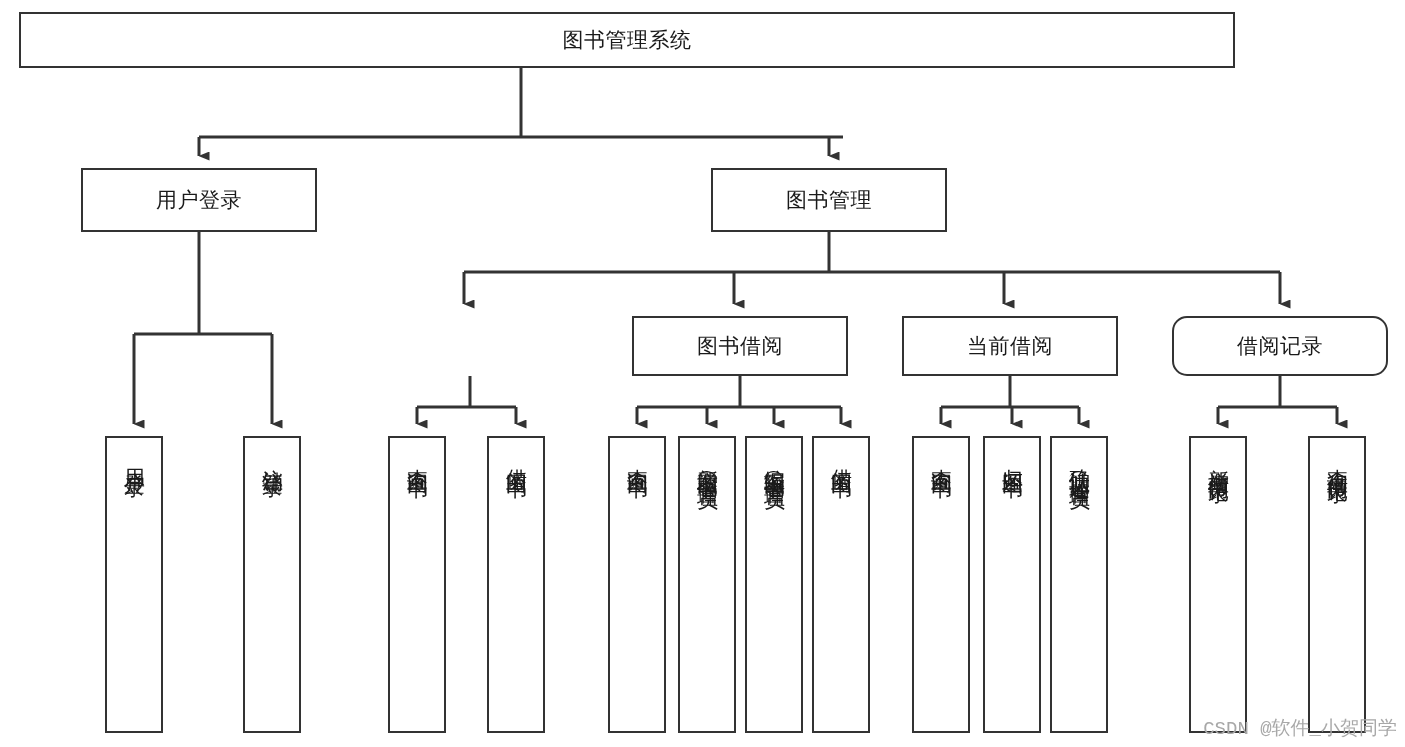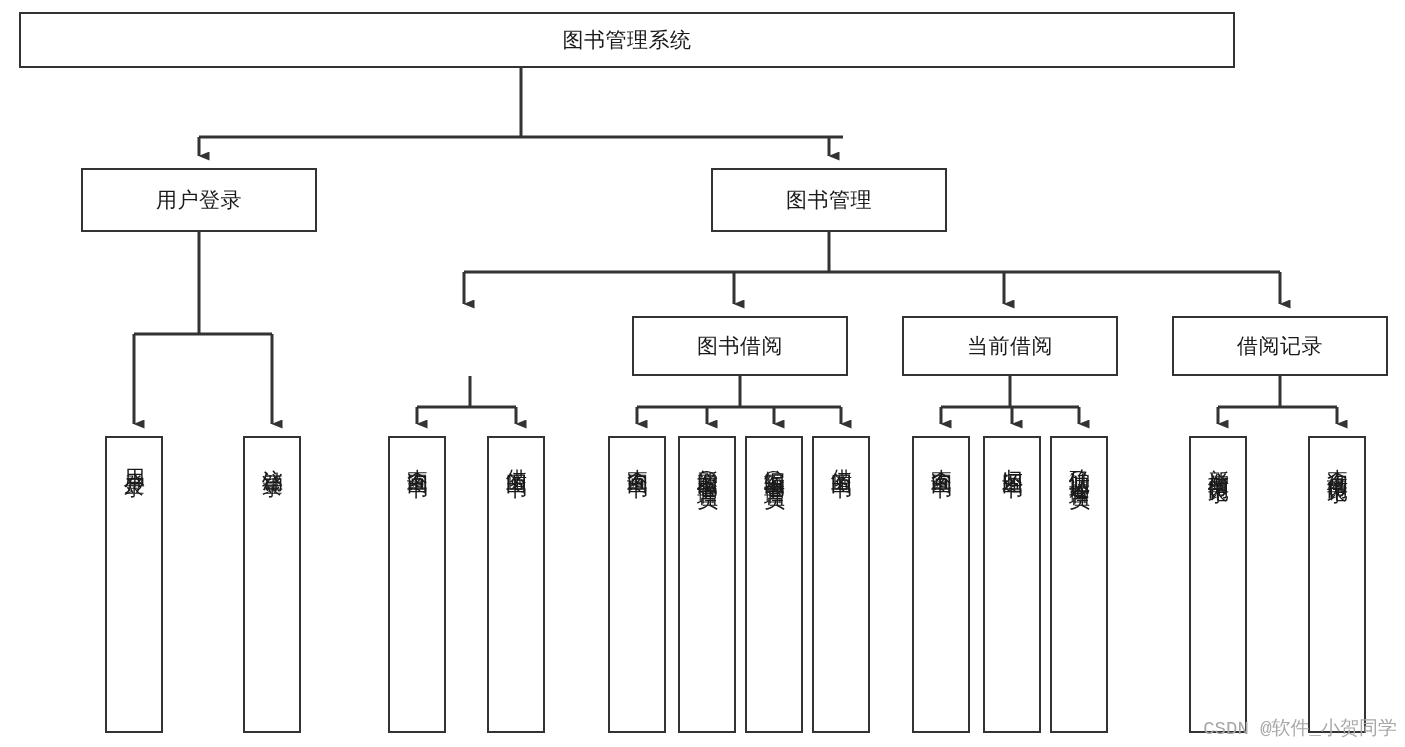--- a/index.html
+++ b/index.html
@@ -128,21 +128,21 @@
   <div class="node" style="left:711px; top:168px; width:236px; height:64px;">
     <span class="label">图书管理</span>
   </div>
 
   <div class="node" style="left:632px; top:316px; width:216px; height:60px;">
     <span class="label">图书借阅</span>
   </div>
   <div class="node" style="left:902px; top:316px; width:216px; height:60px;">
     <span class="label">当前借阅</span>
   </div>
-  <div class="node" style="left:1172px; top:316px; width:216px; height:60px;">
+  <div class="node" style="left:1172px; top:316px; width:216px; height:60px;border-radius:15px;">
     <span class="label">借阅记录</span>
   </div>
 
   <div class="node vertical" style="left:105px; top:436px; width:58px; height:297px;">
     <span class="label">用户登录</span>
   </div>
   <div class="node vertical" style="left:243px; top:436px; width:58px; height:297px;">
     <span class="label">注销登录</span>
   </div>
   <div class="node vertical" style="left:388px; top:436px; width:58px; height:297px;">

